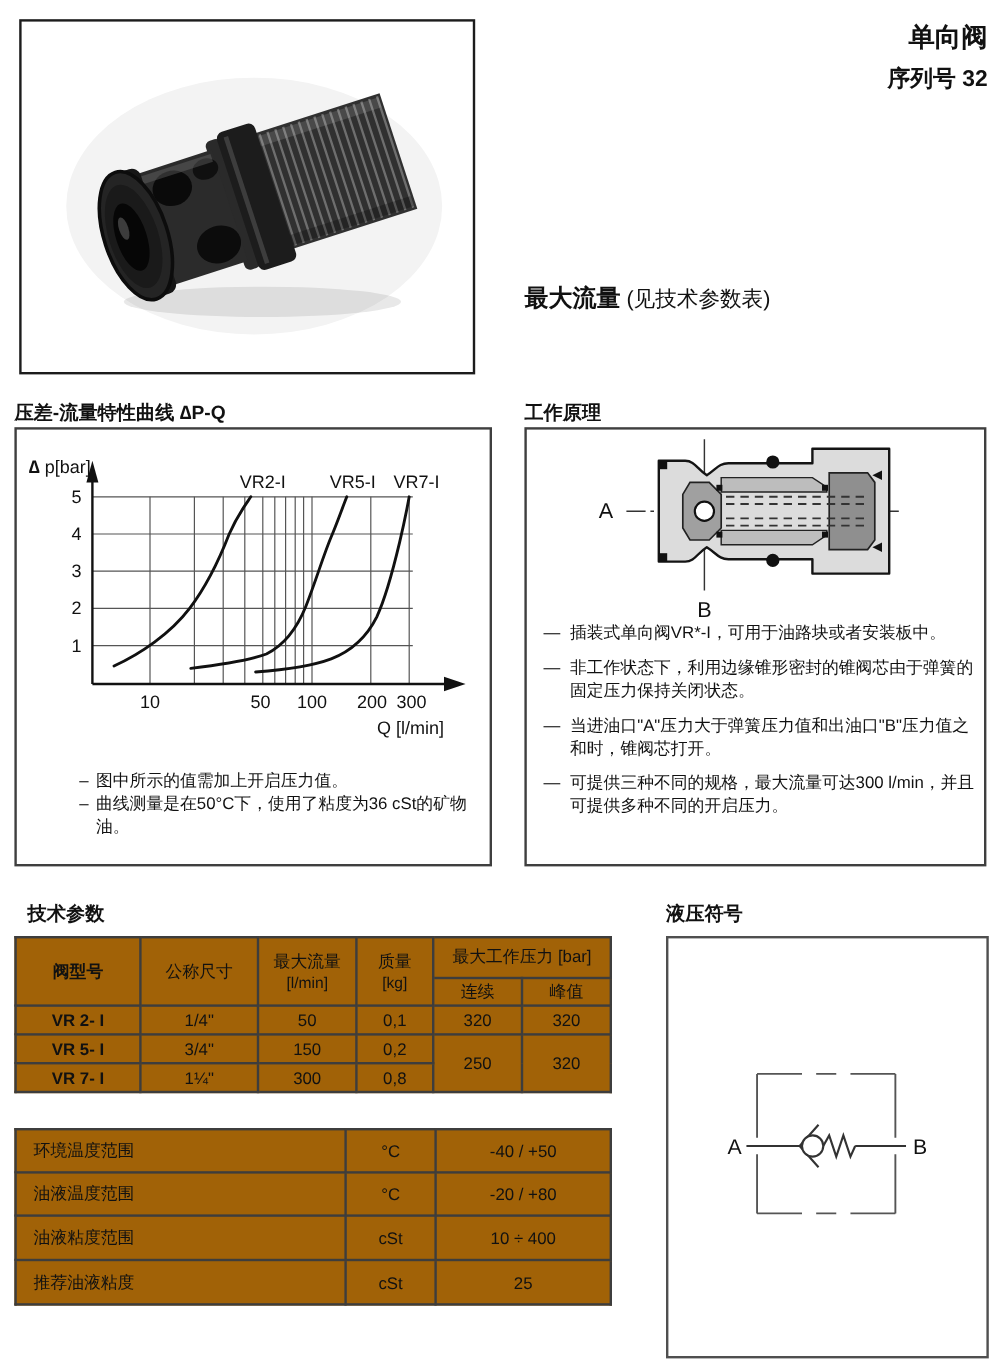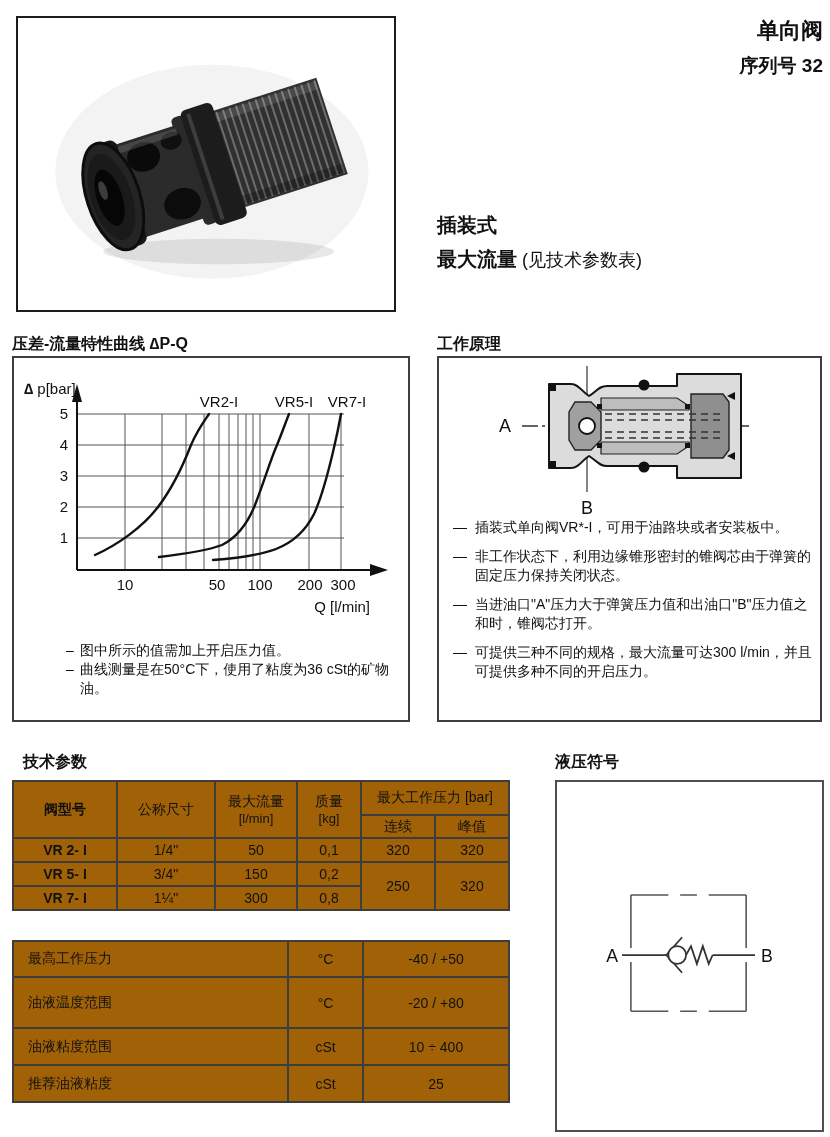--- a/index.html
+++ b/index.html
@@ -90,21 +90,20 @@
     </g>
   </svg>
 </div>
 
 <div class="abs title-block">
   <div class="product-title">单向阀</div>
   <div class="series-title">序列号 32</div>
 </div>
 
 <div class="abs intro-block">
-  <div class="intro-mount">插装式</div>
   <div class="intro-line"><span class="intro-bold">最大流量</span><span class="intro-note"> (见技术参数表)</span></div>
 </div>
 
 <div class="abs section-title" style="left:12px;top:334px;">压差-流量特性曲线 ∆P-Q</div>
 
 <div class="abs chart-box">
   <svg width="394" height="272" viewBox="0 0 394 272">
 
     <g stroke="#555" stroke-width="1">
       <path d="M63,56H330M63,87H330M63,118H330M63,149H330M63,180H330"></path>
@@ -264,25 +263,25 @@
   </table>
 
 <table class="abs cond-table">
   <colgroup>
       <col style="width:275px">
       <col style="width:75px">
       <col style="width:146px">
     </colgroup>
   <tbody>
       <tr style="height:36px;">
-    <td class="cond-label">最高工作压力</td>
+    <td class="cond-label">环境温度范围</td>
     <td>°C</td>
     <td>-40 / +50</td>
   </tr>
-  <tr style="height:51px;">
+  <tr style="height:36px;">
     <td class="cond-label">油液温度范围</td>
     <td>°C</td>
     <td>-20 / +80</td>
   </tr>
   <tr style="height:37px;">
     <td class="cond-label">油液粘度范围</td>
     <td>cSt</td>
     <td>10 ÷ 400</td>
   </tr>
   <tr style="height:37px;margin-left:44px;">

